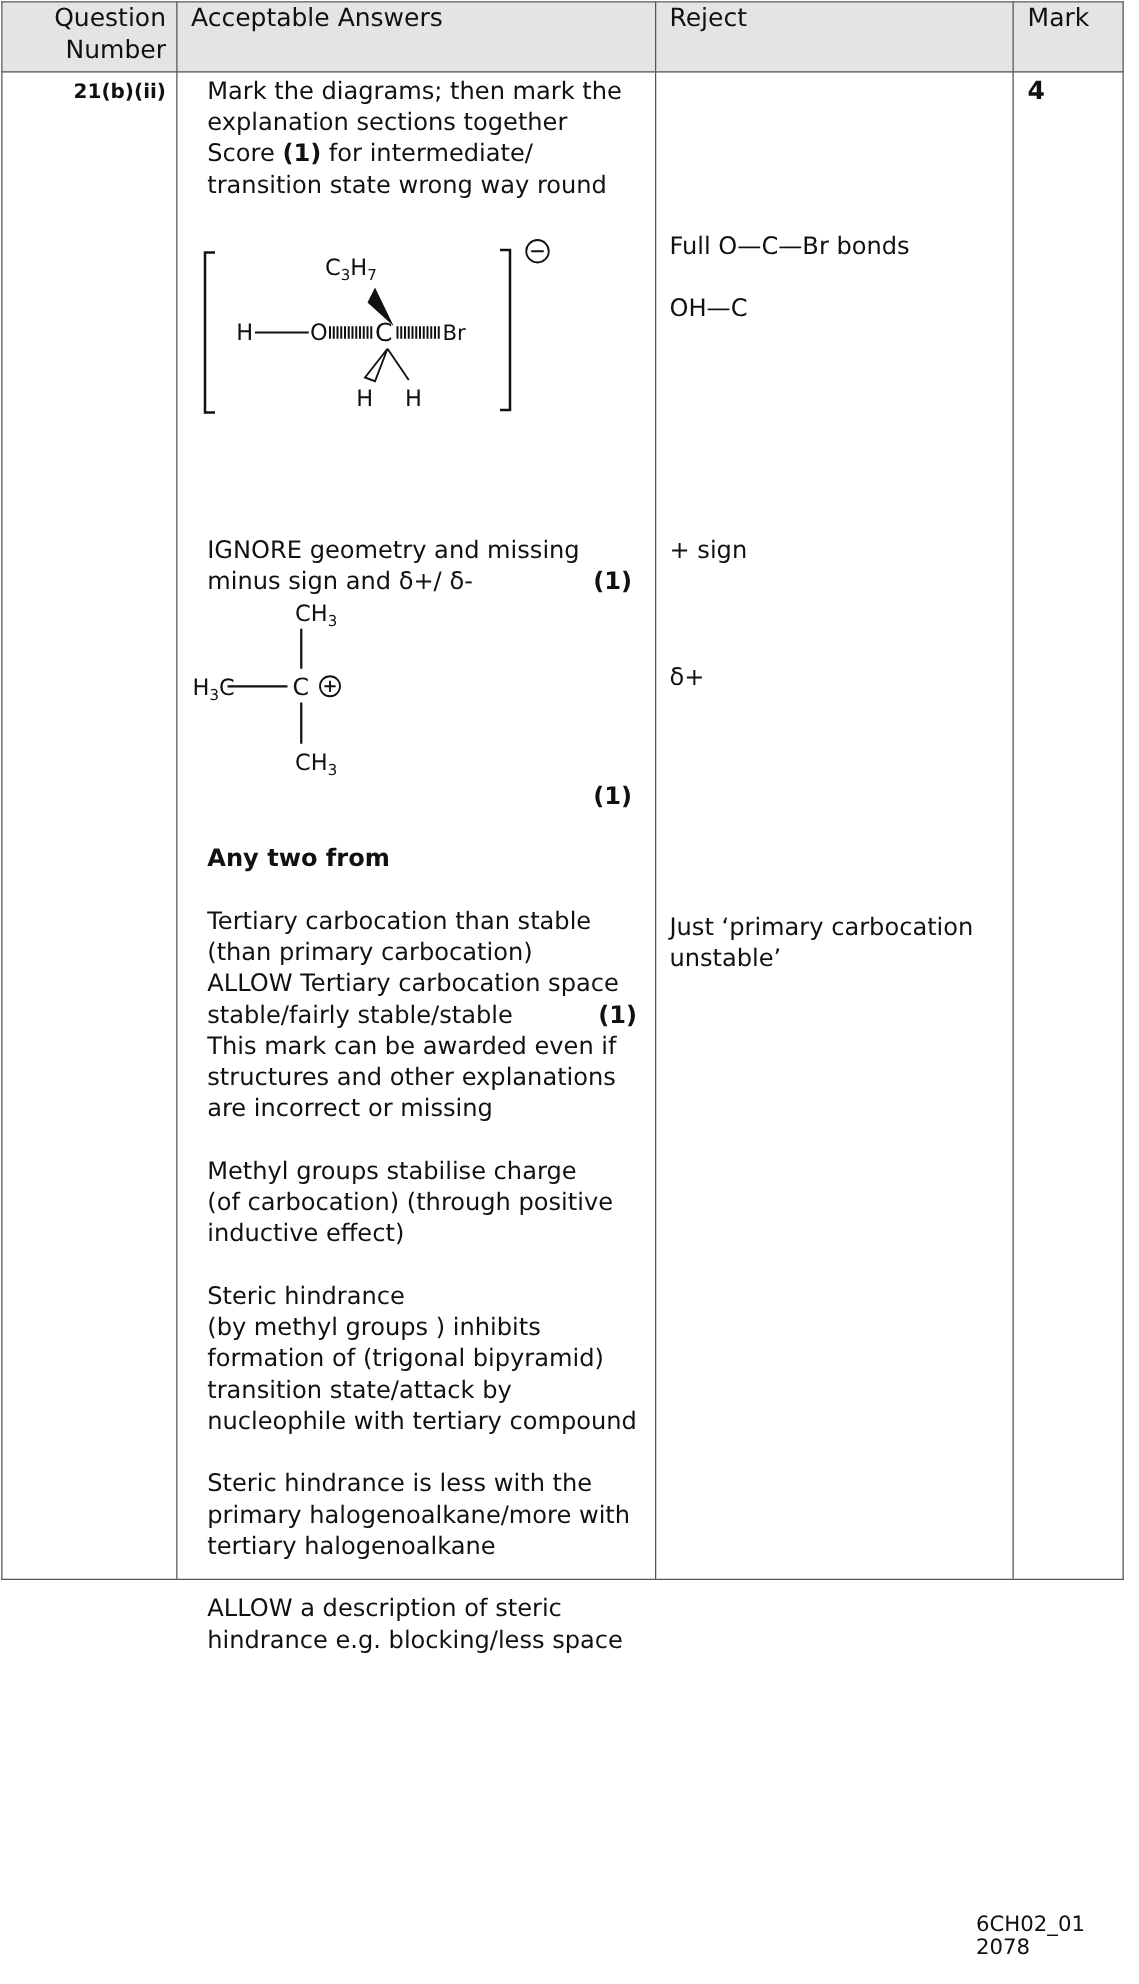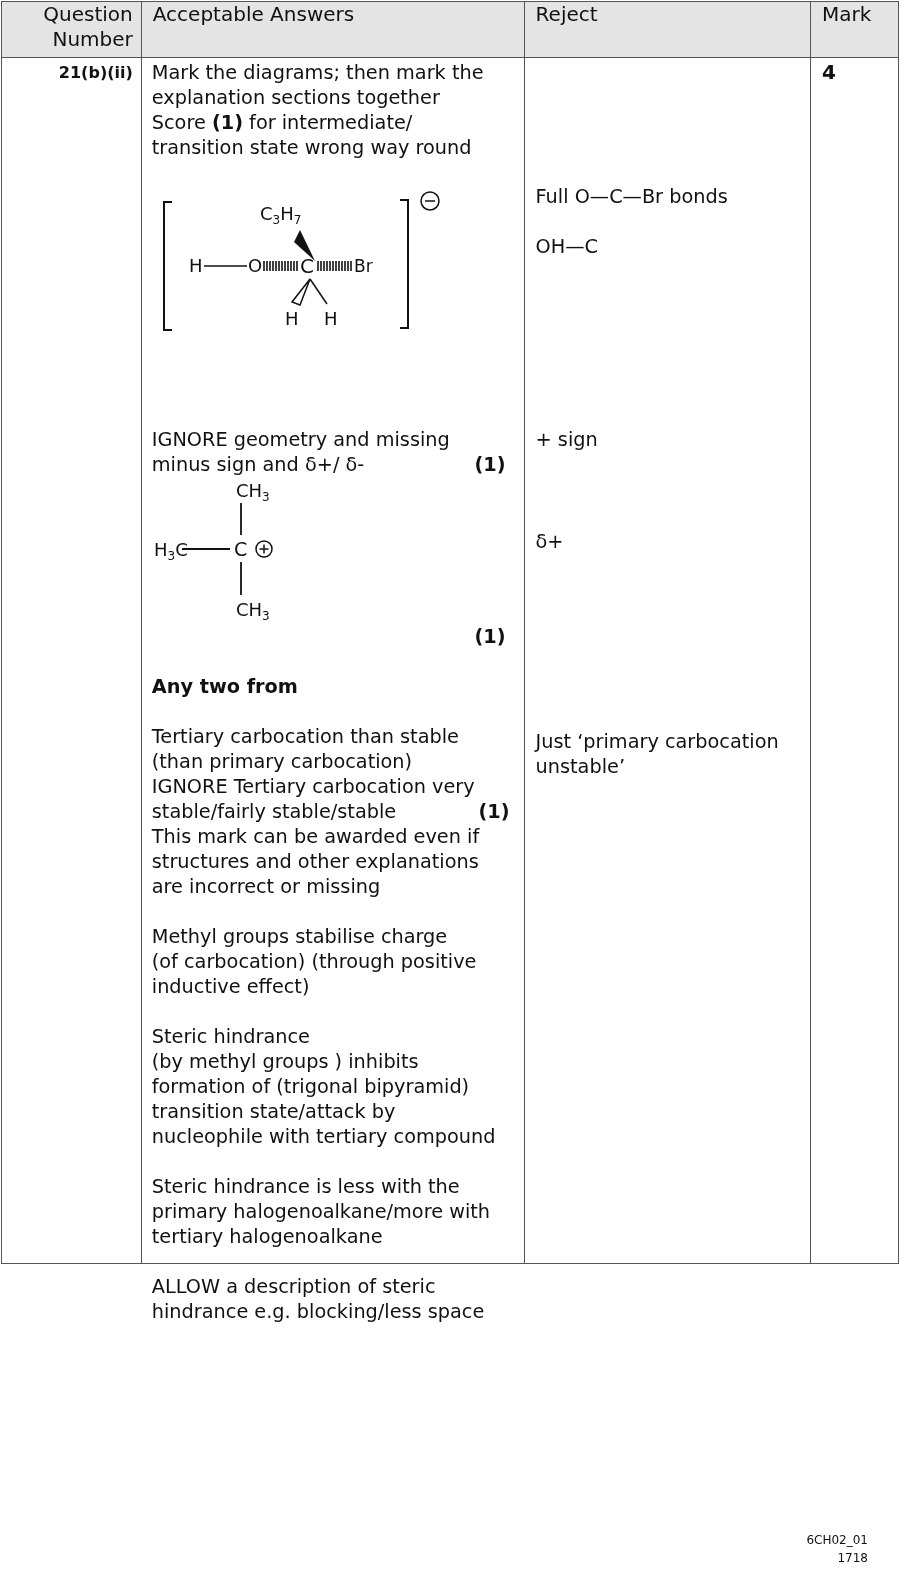--- a/index.html
+++ b/index.html
@@ -24,25 +24,25 @@
   .col-q { width: 134px; margin-left: 42px; }
   .col-a { width: 391px; }
   .col-r { width: 291px; margin-top: 36px; }
   .col-m { width: 78px; margin-top: 37px; }
   .hdr th.col-q { text-align: right; padding-right: 8px; }
   .hdr th.col-a, .hdr th.col-r, .hdr th.col-m { padding-left: 11px; }
   .body-row td { height: 1205px; position: relative; }
   .qnum { font-weight: bold; font-size: 16px; padding: 2px 8px 0 0; text-align: right; line-height: 25px; }
   .mark { font-weight: bold; font-size: 20px; padding: 2px 0 0 11px; line-height: 25px; }
   .cell-inner { position: relative; height: 1205px; }
-  .t { position: absolute; left: 10px; line-height: 25px; white-space: pre; font-size: 19.3px; }
+  .t { position: absolute; left: 24px; line-height: 25px; white-space: pre; font-size: 19.3px; }
   .r { position: absolute; right: 18px; font-weight: bold; font-size: 19.3px; line-height: 25px; }
   .b { font-weight: bold; }
   .rt { position: absolute; left: 11px; line-height: 25px; white-space: pre; font-size: 19.3px; }
-  .footer { position: absolute; right: 43px; top: 1531px; text-align: right; font-size: 12px; line-height: 18px; }
+  .footer { position: absolute; right: 43px; top: 1531px; text-align: left; font-size: 17px; line-height: 18px; }
   svg text { font-family: "DejaVu Sans", sans-serif; }
 </style>
 </head>
 <body>
 
 <table class="table">
   <tbody>
       <tr class="hdr">
     <th class="col-q">
       <div>Question</div>
@@ -135,21 +135,21 @@
           <line x1="99" y1="86" x2="99" y2="119" stroke="#111" stroke-width="1.8"></line>
           <text x="94" y="140" font-size="18" fill="#111">CH<tspan font-size="12" dy="4">3</tspan></text>
         </svg>
 
         <div class="r" style="top:566px">(1)</div>
 
         <div class="t b" style="top:616px">Any two from</div>
 
         <div class="t" style="top:666px">Tertiary carbocation than stable</div>
         <div class="t" style="top:691px">(than primary carbocation)</div>
-        <div class="t" style="top:716px">IGNORE Tertiary carbocation very</div>
+        <div class="t" style="top:716px">ALLOW Tertiary carbocation space</div>
         <div class="t" style="top:741px">stable/fairly stable/stable</div>
         <div class="r" style="top:741px; right:14px">(1)</div>
         <div class="t" style="top:766px">This mark can be awarded even if</div>
         <div class="t" style="top:791px">structures and other explanations</div>
         <div class="t" style="top:816px">are incorrect or missing</div>
 
         <div class="t" style="top:866px">Methyl groups stabilise charge</div>
         <div class="t" style="top:891px">(of carbocation) (through positive</div>
         <div class="t" style="top:916px">inductive effect)</div>
 
@@ -179,14 +179,14 @@
     </td>
     <td class="col-m">
       <div class="mark">4</div>
     </td>
   </tr>
 </tbody>
   </table>
 
 <div class="footer">
   <div>6CH02_01</div>
-  <div>1718</div>
+  <div>2078</div>
 </div>
 
 </body></html>

